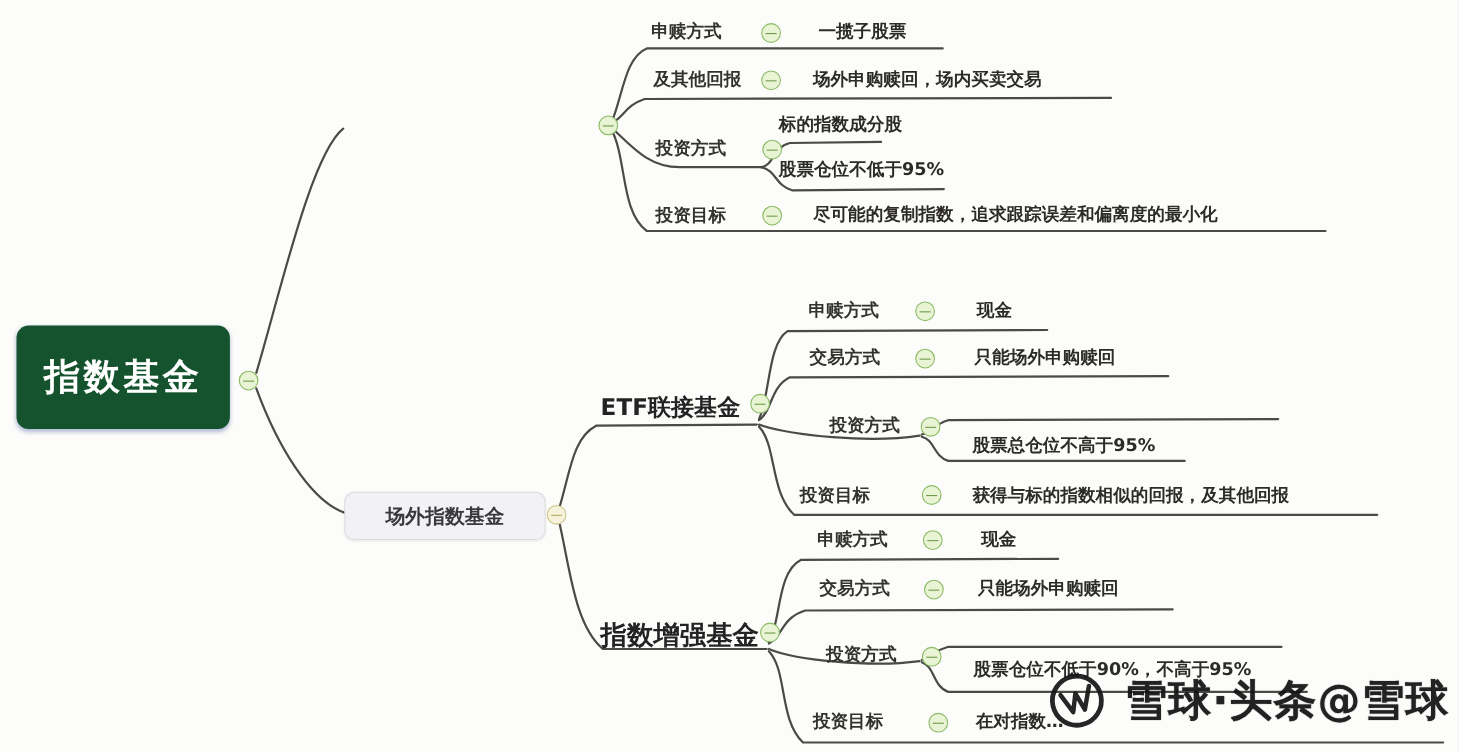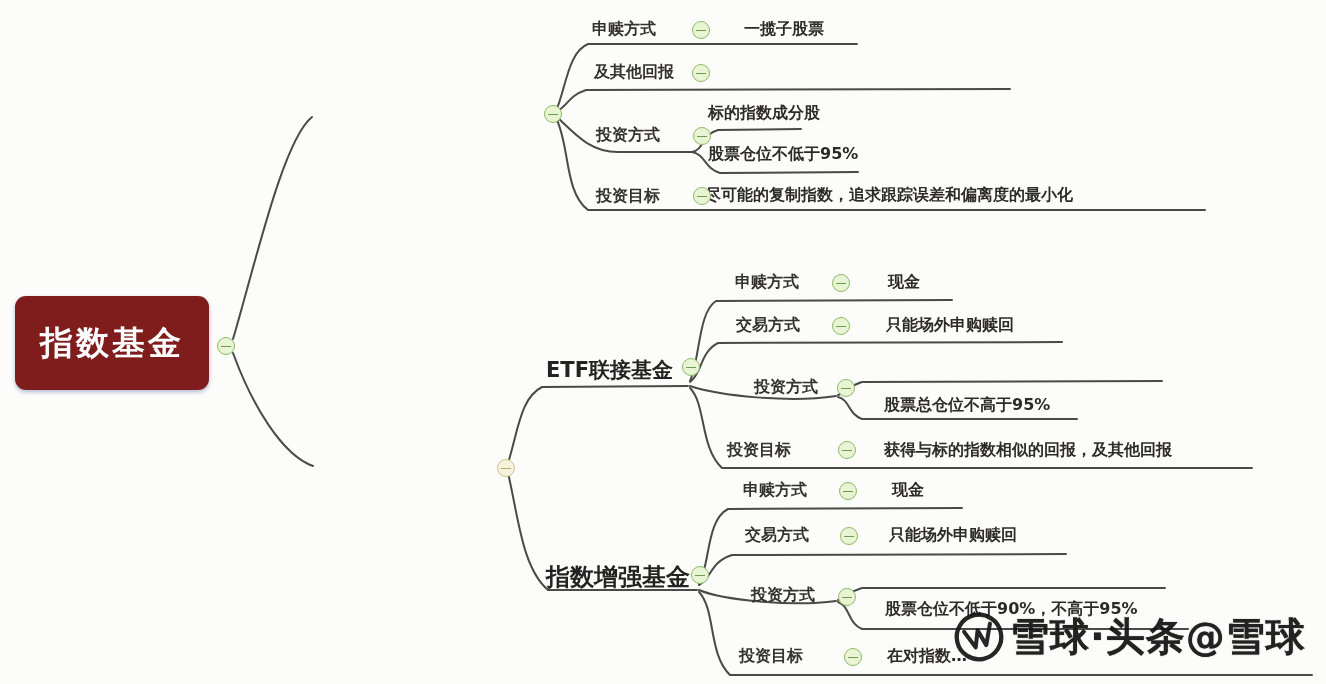--- a/index.html
+++ b/index.html
@@ -3,32 +3,32 @@
 <meta charset="utf-8">
 <style>
   html,body{margin:0;padding:0;}
   body{font-family:"DejaVu Sans","Liberation Sans",sans-serif;background:#e9e9e9;}
   #canvas{position:relative;width:1326px;height:684px;background:#fcfcfa;overflow:hidden;}
   #wires{position:absolute;left:0;top:0;z-index:1;}
   .node-box{position:absolute;z-index:3;display:flex;align-items:center;justify-content:center;
     background:#f2f2f6;border:1px solid #dcdce3;border-radius:9px;color:#39393b;
     font-weight:700;box-shadow:0 1px 2px rgba(0,0,0,0.06);cursor:pointer;}
   .root-box{position:absolute;z-index:3;display:flex;align-items:center;justify-content:center;
-    background:#7f1d1d;border-radius:11px;color:#ffffff;font-weight:700;
+    background:#14532d;border-radius:11px;color:#ffffff;font-weight:700;
     box-shadow:0 2px 4px rgba(30,60,140,0.35);cursor:pointer;}
   .branch-label{position:absolute;z-index:3;font-weight:700;color:#232323;white-space:nowrap;cursor:pointer;}
   .attr-label{position:absolute;z-index:3;font-weight:700;font-size:16px;color:#333231;white-space:nowrap;cursor:pointer;}
   .val-label{position:absolute;z-index:3;font-weight:700;font-size:16px;color:#2c2b2a;white-space:nowrap;cursor:pointer;}
   .cc{position:absolute;z-index:4;width:18px;height:18px;border-radius:50%;
     background:#e9f4d4;border:1.5px solid #8cbb66;box-sizing:border-box;cursor:pointer;}
   .cc::after{content:"";position:absolute;left:3px;right:3px;top:50%;height:0;
     border-top:1.6px solid #6f9c4c;}
   .cc.cream{background:#f7f3da;border-color:#cdc68c;}
   .cc.cream::after{border-top-color:#b5ab66;}
-  .watermark{position:absolute;z-index:5;display:flex;align-items:center;gap:4px;opacity:0.93;}
+  .watermark{position:absolute;z-index:5;display:flex;align-items:center;gap:16px;opacity:0.93;}
   .watermark-text{font-size:39px;font-weight:900;color:#121212;letter-spacing:1px;white-space:nowrap;
     text-shadow:0 0 1px #444;}
 </style>
 </head>
 <body>
 
 <div id="canvas">
 
   <svg id="wires" width="1326" height="684" viewBox="0 0 1326 684">
     <g fill="none" stroke="#4a4a47" stroke-width="2" stroke-linecap="round">
@@ -68,30 +68,34 @@
   <div class="cc" style="left:217px;top:337px;"></div>
 
   <div class="cc" style="left:544px;top:105px;"></div>
 
   <div class="attr-label" style="left:592px;top:19px;">申赎方式</div>
   <div class="cc" style="left:692px;top:21px;"></div>
   <div class="val-label" style="left:744px;top:19px;">一揽子股票</div>
 
   <div class="attr-label" style="left:594px;top:62px;">及其他回报</div>
   <div class="cc" style="left:692px;top:64px;"></div>
+  <div class="val-label" style="left:739px;top:62px;">场外申购赎回，场内买卖交易</div>
 
   <div class="attr-label" style="left:596px;top:125px;">投资方式</div>
   <div class="cc" style="left:693px;top:127px;"></div>
   <div class="val-label" style="left:708px;top:103px;">标的指数成分股</div>
   <div class="val-label" style="left:708px;top:144px;">股票仓位不低于95%</div>
 
   <div class="attr-label" style="left:596px;top:186px;">投资目标</div>
   <div class="cc" style="left:693px;top:187px;"></div>
-  <div class="val-label" style="left:705px;top:185px;">尽可能的复制指数，追求跟踪误差和偏离度的最小化</div>
+  <div class="val-label" style="left:739px;top:185px;">尽可能的复制指数，追求跟踪误差和偏离度的最小化</div>
 
+  <div class="node-box" style="left:313px;top:447px;width:181px;height:42px;font-size:18px;">
+    <span>场外指数基金</span>
+  </div>
   <div class="cc cream" style="left:497px;top:459px;"></div>
 
   <div class="branch-label" style="left:546px;top:356px;font-size:21px;">ETF联接基金</div>
   <div class="cc" style="left:682px;top:358px;"></div>
 
   <div class="attr-label" style="left:735px;top:272px;">申赎方式</div>
   <div class="cc" style="left:832px;top:274px;"></div>
   <div class="val-label" style="left:888px;top:272px;">现金</div>
 
   <div class="attr-label" style="left:736px;top:315px;">交易方式</div>

